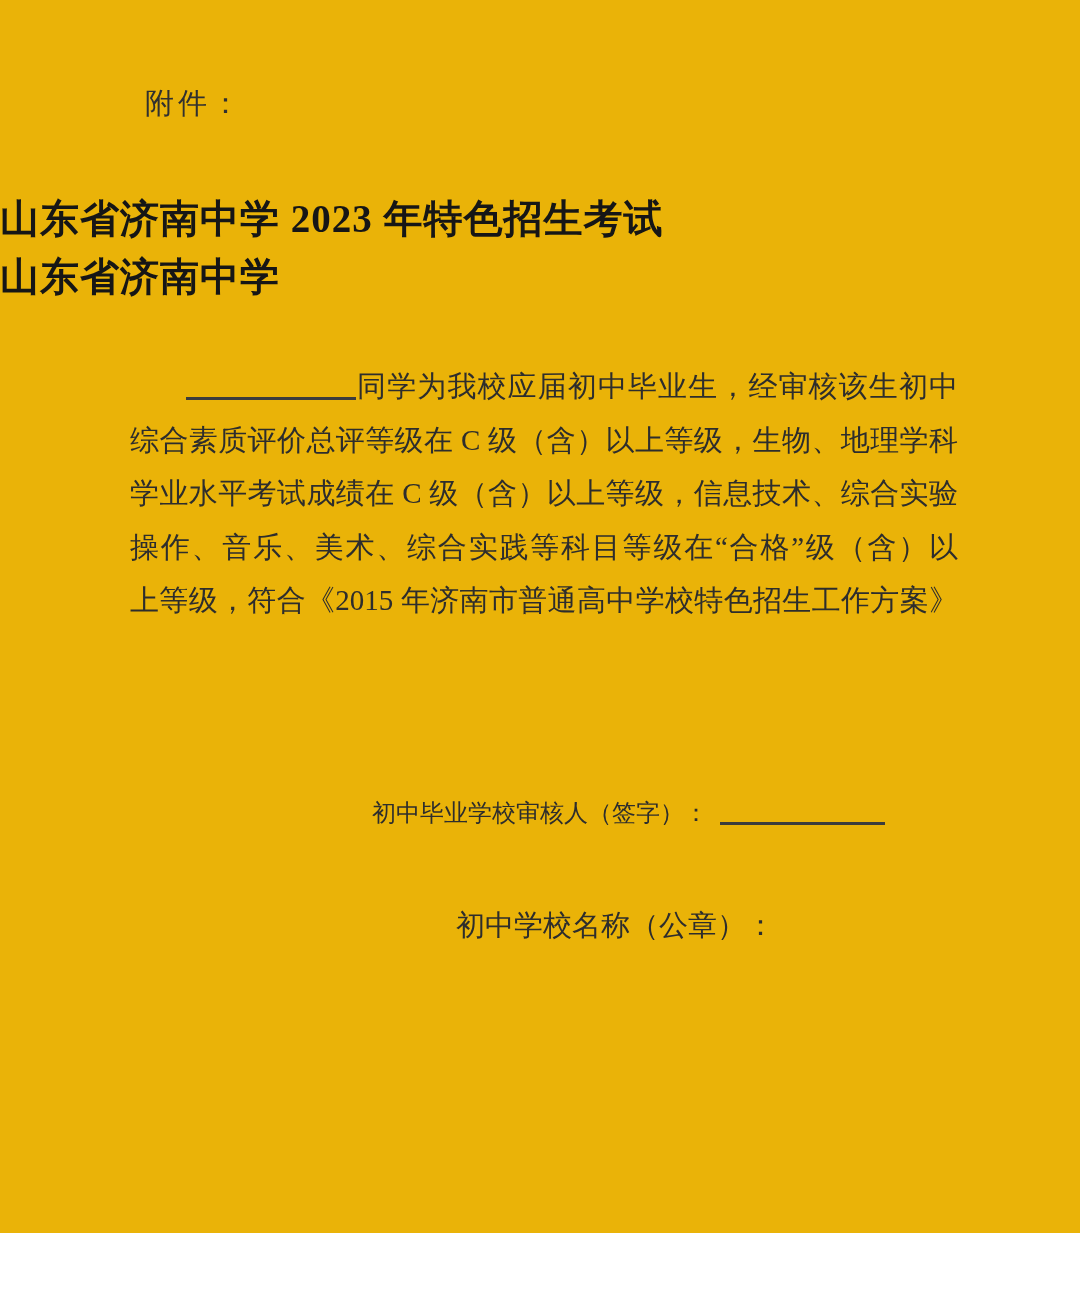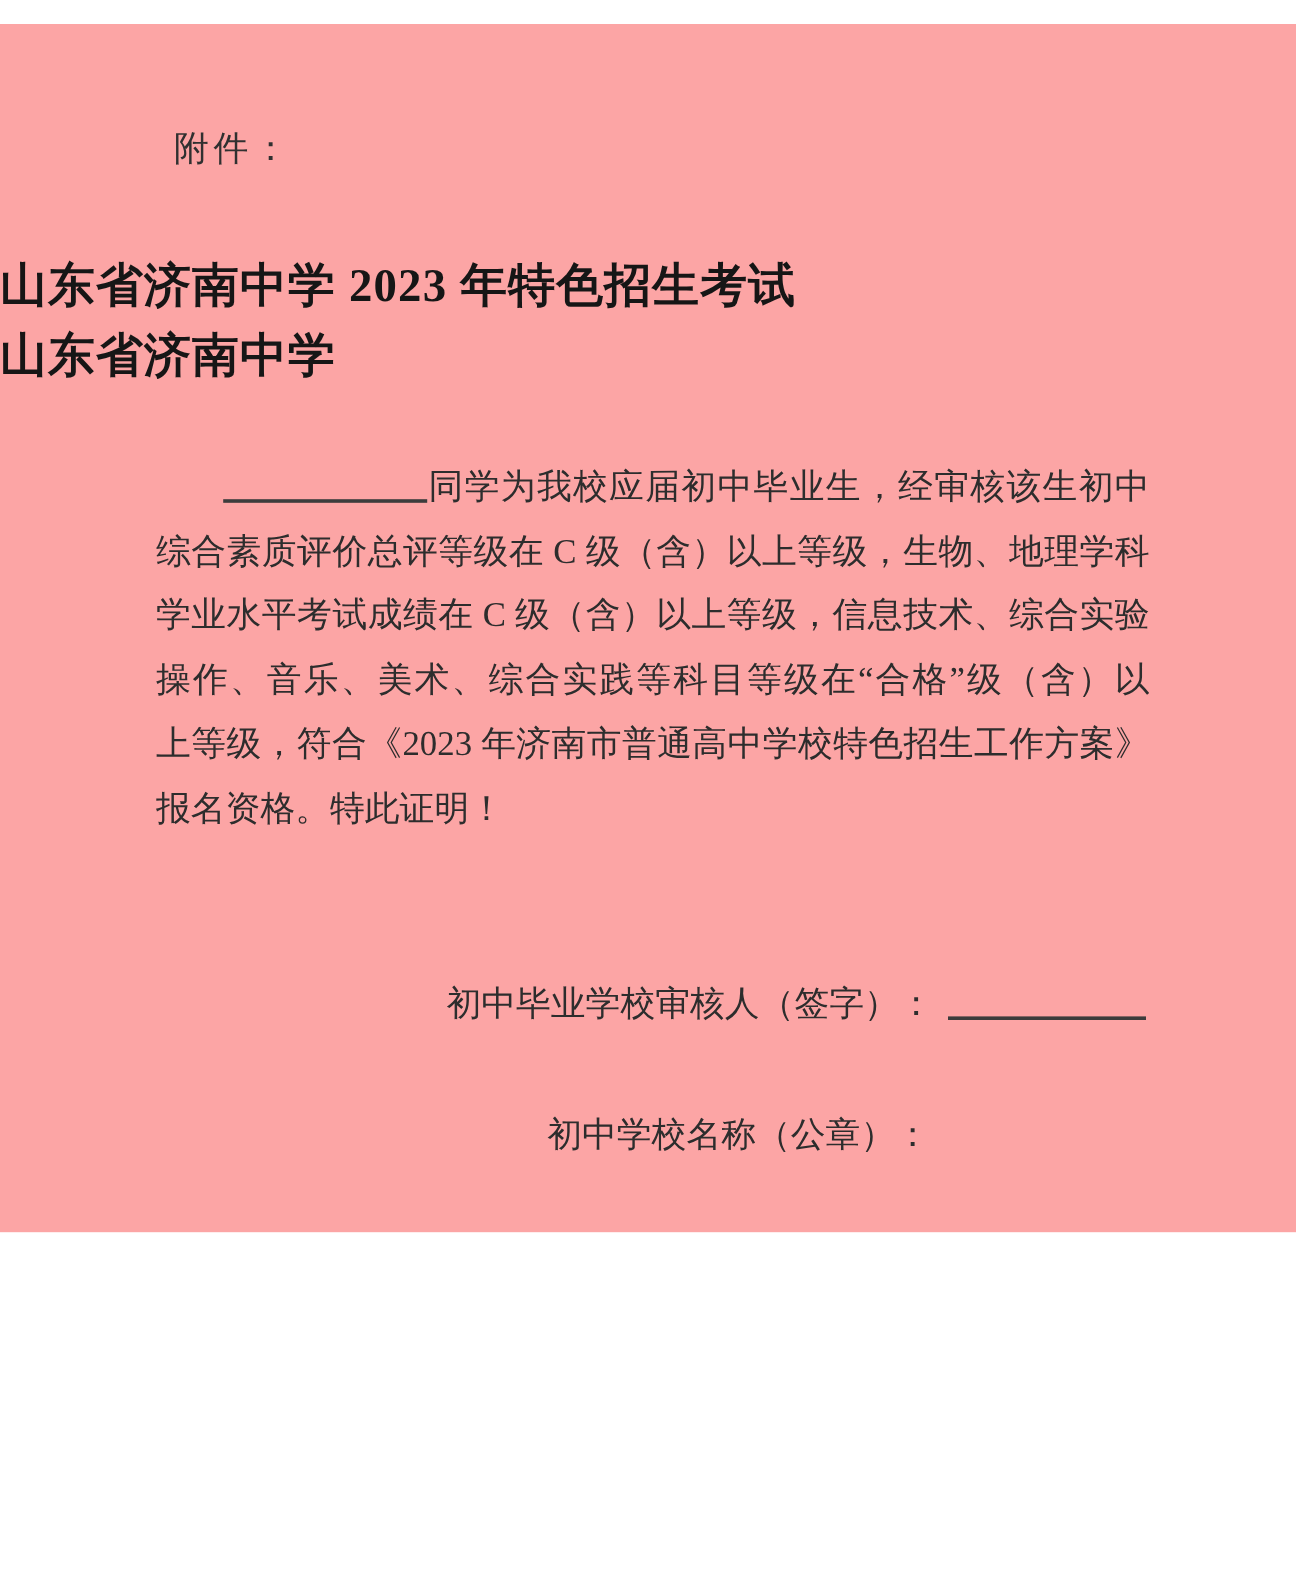--- a/index.html
+++ b/index.html
@@ -3,26 +3,25 @@
 <meta charset="utf-8">
 <style>
   html, body {
     margin: 0;
     padding: 0;
     background: #ffffff;
   }
   .page {
     position: relative;
     width: 1080px;
-    height: 1007px;
-    background: #fca5a5;
+    height: 1233px;
+    background: #eab308;
     font-family: "Liberation Serif", "DejaVu Serif", serif;
     color: #2d2d2d;
     overflow: hidden;
-    margin-top: 20px;
   }
   .attachment-label {
     position: absolute;
     left: 145px;
     top: 84px;
     font-size: 29px;
     letter-spacing: 4px;
     color: #303030;
   }
   .doc-title {
@@ -60,21 +59,21 @@
     display: inline-block;
     width: 170px;
     height: 1em;
     border-bottom: 3px solid #3c3c3c;
     vertical-align: -4px;
   }
   .sign-row {
     position: absolute;
     left: 372px;
     top: 797px;
-    font-size: 29px;
+    font-size: 24px;
     white-space: nowrap;
     color: #2d2d2d;
   }
   .sign-blank {
     display: inline-block;
     width: 165px;
     height: 1em;
     border-bottom: 3px solid #3c3c3c;
     vertical-align: -4px;
     margin-left: 12px;
@@ -110,22 +109,21 @@
     <div>山东省济南中学</div>
   </div>
 
   <div class="doc-body">
     <div class="body-line first">
       <span class="blank-line"></span><span>同学为我校应届初中毕业生，经审核该生初中</span>
     </div>
     <div class="body-line">综合素质评价总评等级在 C 级（含）以上等级，生物、地理学科</div>
     <div class="body-line">学业水平考试成绩在 C 级（含）以上等级，信息技术、综合实验</div>
     <div class="body-line">操作、音乐、美术、综合实践等科目等级在“合格”级（含）以</div>
-    <div class="body-line">上等级，符合《2023 年济南市普通高中学校特色招生工作方案》</div>
-    <div class="body-line last">报名资格。特此证明！</div>
+    <div class="body-line">上等级，符合《2015 年济南市普通高中学校特色招生工作方案》</div>
   </div>
 
   <div class="sign-row">
     <span>初中毕业学校审核人（签字）：</span><span class="sign-blank"></span>
   </div>
 
   <div class="school-row">
     <span>初中学校名称（公章）：</span>
   </div>
 

